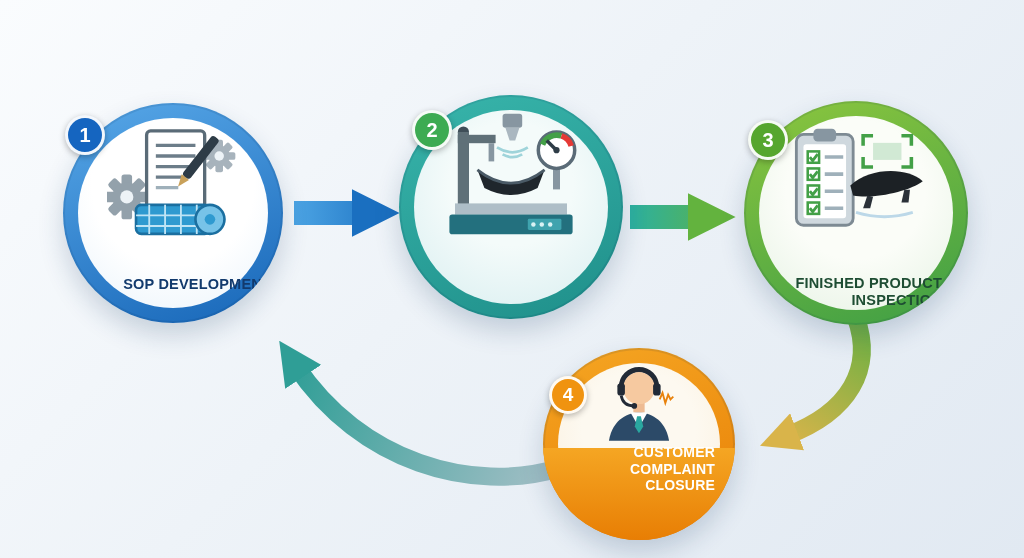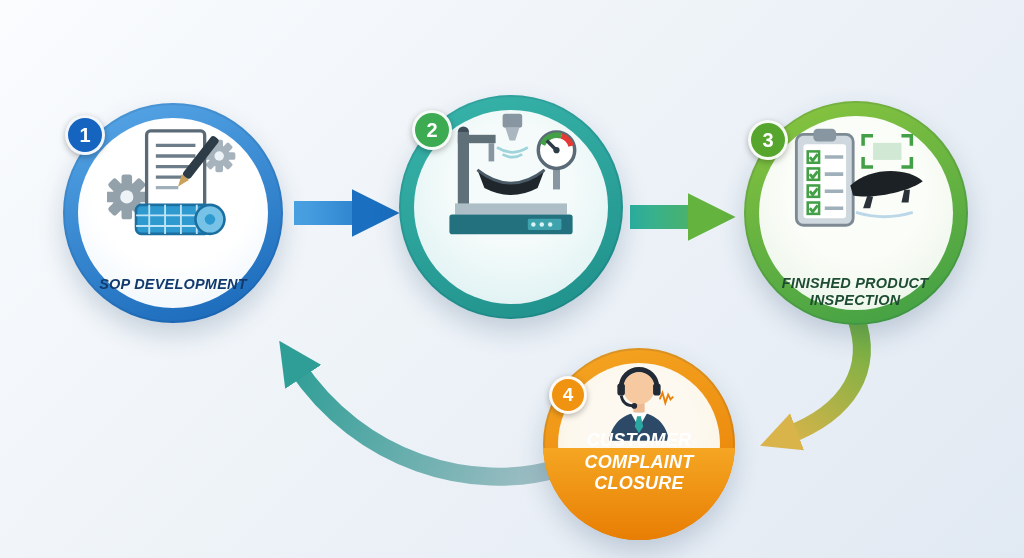--- a/index.html
+++ b/index.html
@@ -18,43 +18,43 @@
   .n2 .inner { background:radial-gradient(circle at 50% 38%, #f4fbfa 40%, #d8eef0 100%); }
   .n3 .inner { background:radial-gradient(circle at 50% 38%, #fbfdf8 45%, #e5f2e3 100%); }
   .n4 .inner { background:radial-gradient(circle at 50% 40%, #fdf9f0 45%, #faeeda 100%); }
 
   .badge { position:absolute; width:40px; height:40px; border-radius:50%;
     border:3px solid rgba(255,255,255,.95); background:var(--badge);
     display:flex; align-items:center; justify-content:center;
     color:#fff; font-weight:bold; font-size:20px;
     box-shadow:0 2px 6px rgba(0,0,0,.28); z-index:3; }
 
-  .label { position:absolute; left:12px; right:12px; text-align:center;
+  .label { position:absolute; left:12px; right:12px; text-align:right;
     font-weight:bold; font-size:14.5px; letter-spacing:.2px; line-height:1.18;
-    color:var(--label); z-index:2;font-style:italic; }
+    color:var(--label); z-index:2; }
 
   .band { position:absolute; left:0; right:0; bottom:0;
     background:linear-gradient(180deg,var(--ring-from),var(--ring-to)); z-index:1; }
 
   .icon { position:absolute; left:50%; transform:translateX(-50%); z-index:1; }
 
   .n1 { left:63px;  top:103px; width:220px; height:220px; }
   .n2 { left:399px; top:95px;  width:224px; height:224px; }
   .n3 { left:744px; top:101px; width:224px; height:224px; }
   .n4 { left:543px; top:348px; width:192px; height:192px; }
 
   .n1 .badge { left:2px;  top:12px; }
   .n2 .badge { left:13px; top:15px; }
   .n3 .badge { left:4px;  top:19px; }
   .n4 .badge { left:6px;  top:28px; width:38px; height:38px; font-size:19px; }
 
   .n1 .label { bottom:30px; }
   .n2 .label { bottom:28px; }
   .n3 .label { bottom:16px; left:24px; right:26px; }
-  .n4 .label { bottom:46px; left:20px; right:20px; font-size:18px; }
+  .n4 .label { bottom:46px; left:20px; right:20px; font-size:14px; }
   .n4 .band  { height:92px; }
 
   .n1 .icon { top:20px; width:132px; height:132px; }
   .n2 .icon { top:16px; width:140px; height:140px; }
   .n3 .icon { top:22px; width:142px; height:142px; }
   .n4 .icon { top:10px; width:94px;  height:94px; }
 </style>
 </head>
 <body>
 

